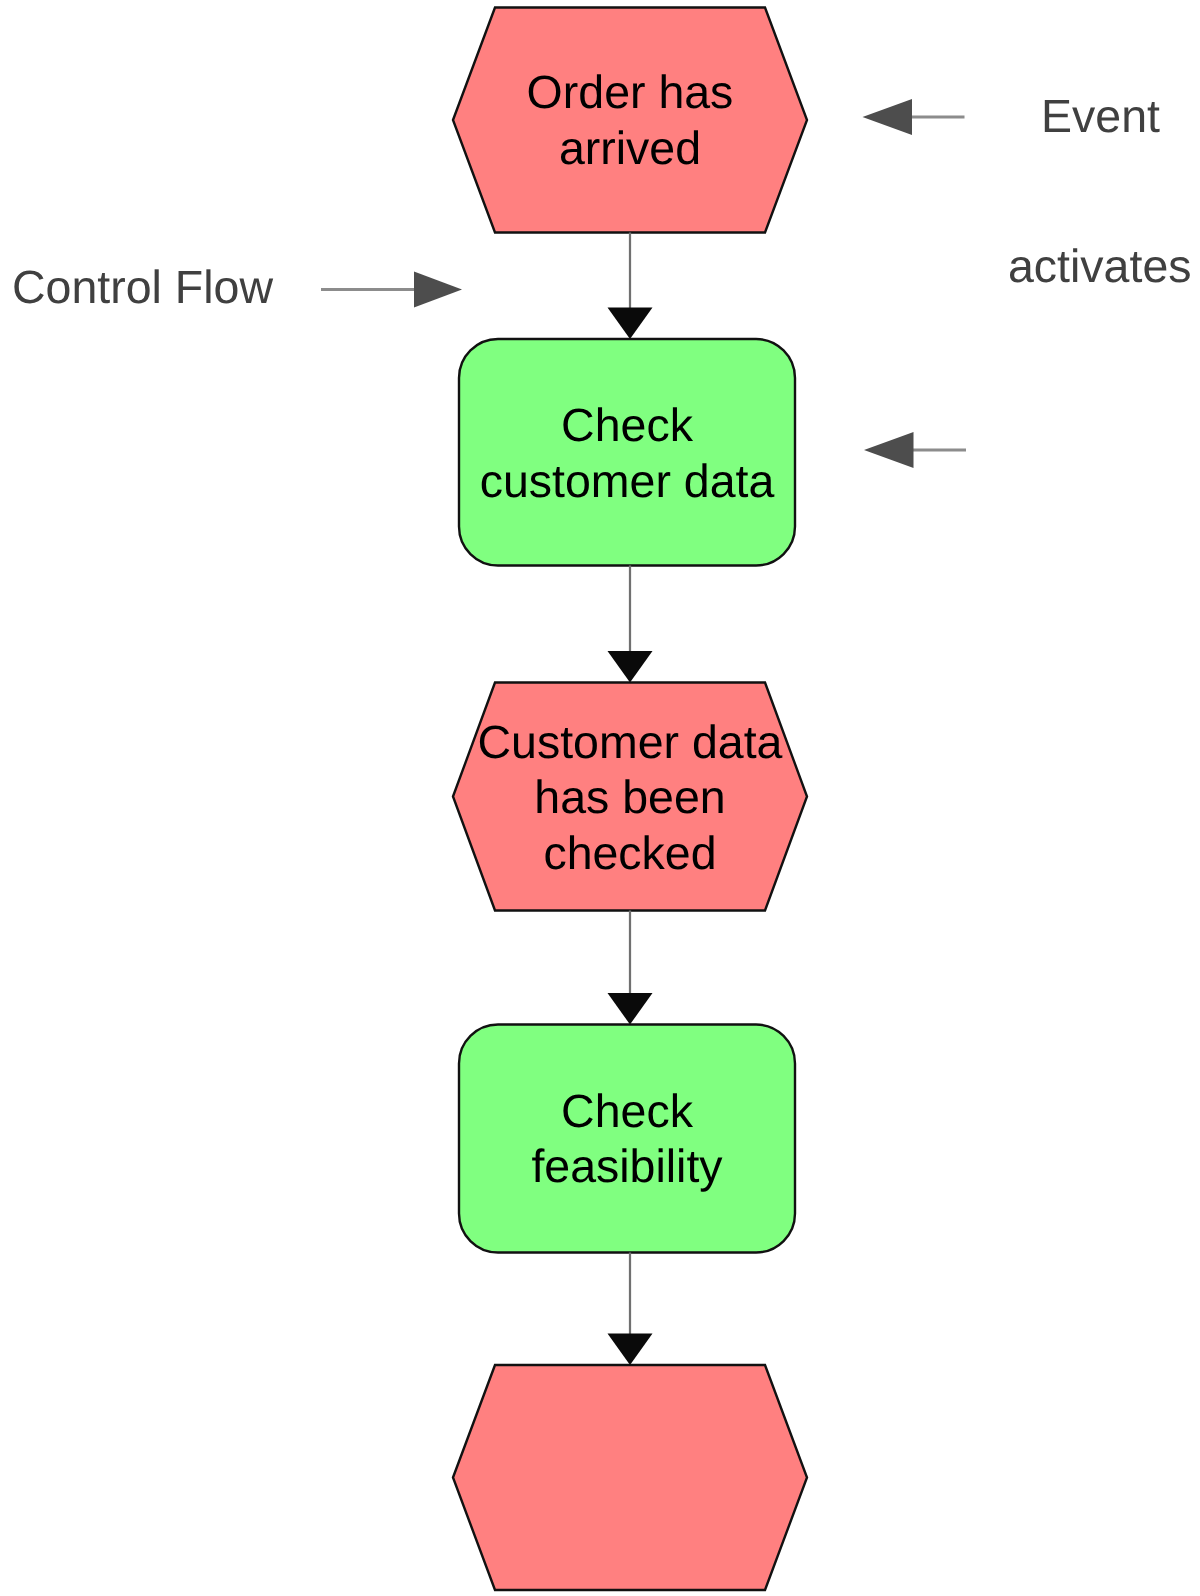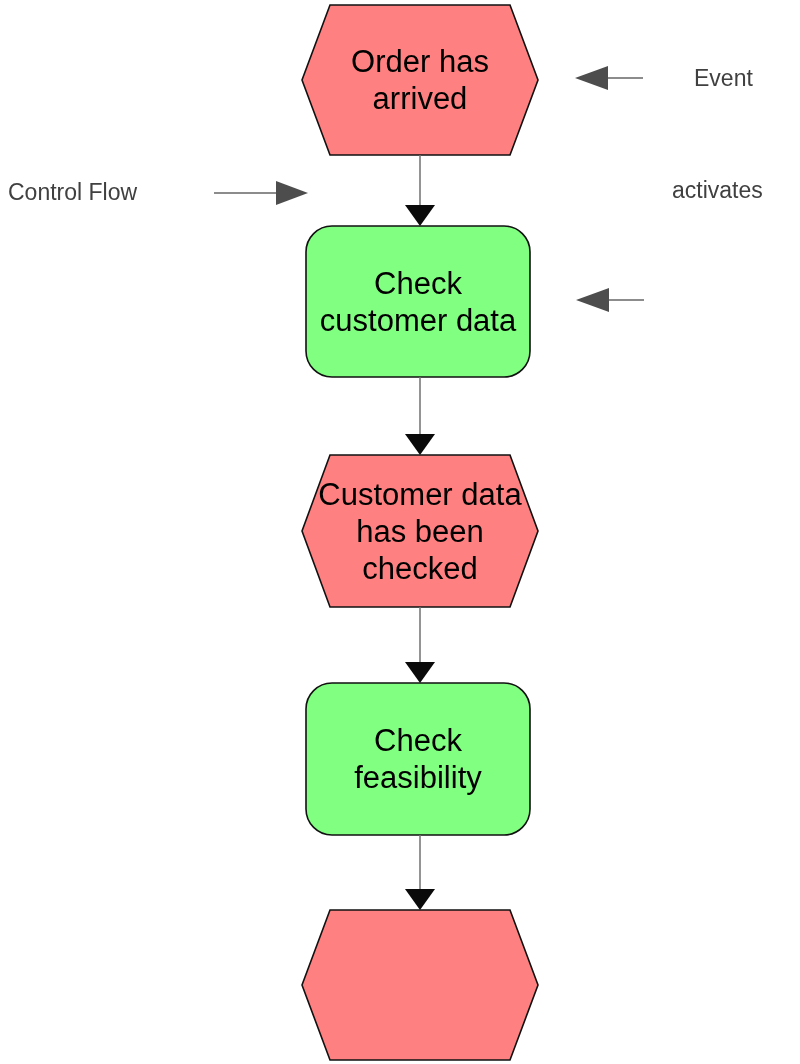--- a/index.html
+++ b/index.html
@@ -29,21 +29,21 @@
     justify-content: center;
     text-align: center;
     white-space: pre-line;
     font-size: 31px;
     line-height: 37px;
     color: var(--node-text, #000000);
     pointer-events: none;
   }
   .annotation {
     position: absolute;
-    font-size: 23px;
+    font-size: 31px;
     line-height: 36px;
     color: var(--annotation-text, #404040);
     white-space: nowrap;
   }
 </style>
 </head>
 <body>
 
 <div class="stage">
 
@@ -92,16 +92,16 @@
 checked</div>
 
   <div class="node-label" style="left:306px; top:683px; width:224px; height:152px;">Check
 feasibility</div>
 
 
   <div class="annotation" style="left:694px; top:60px;">Event</div>
 
   <div class="annotation" style="left:8px; top:174px;">Control Flow</div>
 
-  <div class="annotation" style="left:672px; top:172px;text-align:right;">activates</div>
+  <div class="annotation" style="left:672px; top:160px;text-align:right;">activates</div>
 
 
 </div>
 
 </body></html>

